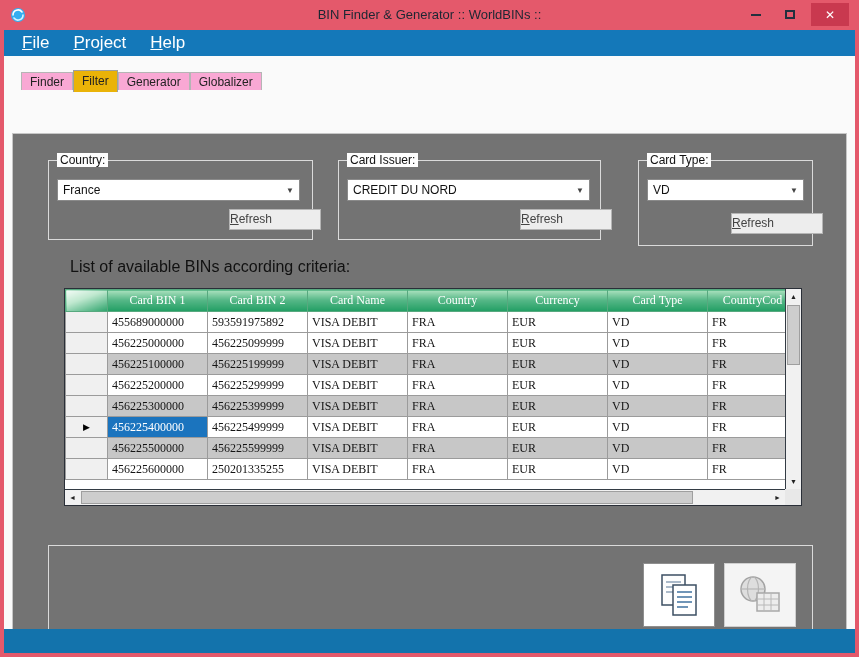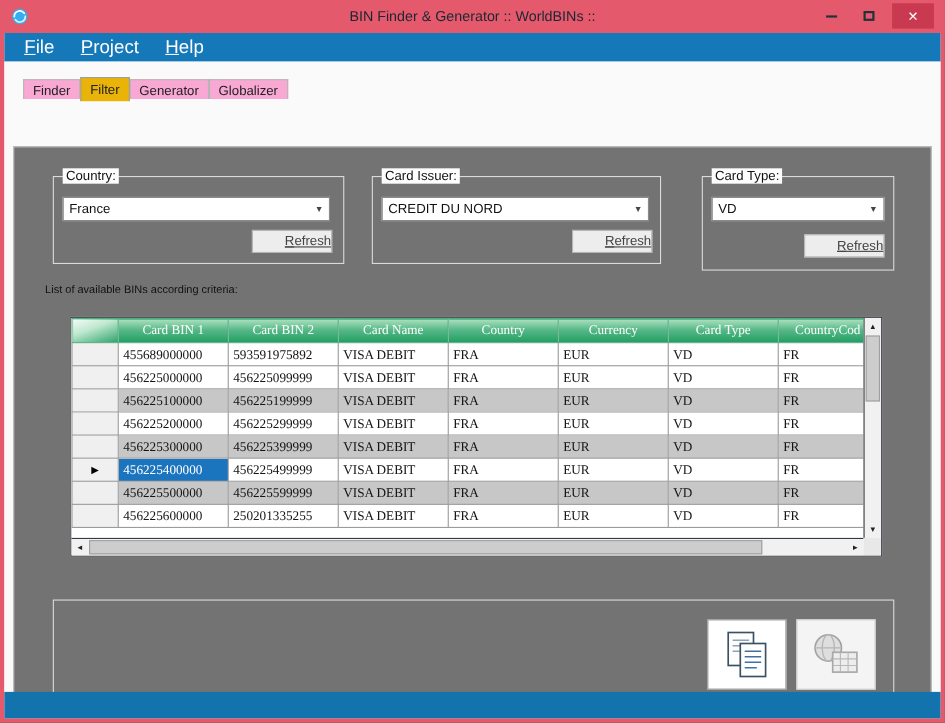--- a/index.html
+++ b/index.html
@@ -52,27 +52,27 @@
   .g-issuer   { left:325px; top:26px; width:263px; height:80px; }
   .g-cardtype { left:625px; top:26px; width:175px; height:86px; }
 
   .combo { position:absolute; height:22px; background:#fff; border:1px solid #8a8a8a;
            font-size:12px; color:#111; line-height:20px; padding:0 18px 0 5px; cursor:pointer; }
   .combo-arrow { position:absolute; right:5px; top:0; line-height:22px; font-size:8px; color:#444; }
   .combo.c-country { left:8px; top:18px; width:243px; }
   .combo.c-issuer  { left:8px; top:18px; width:243px; }
   .combo.c-type    { left:8px; top:18px; width:157px; }
 
-  .btn { position:absolute; width:73px; height:21px; background:#ededed; border:1px solid #b5b5b5;
-         font-size:12px; color:#444; text-align:right; line-height:19px; cursor:pointer;text-decoration:underline; }
+  .btn { position:absolute; width:92px; height:21px; background:#ededed; border:1px solid #b5b5b5;
+         font-size:12px; color:#444; text-align:left; line-height:19px; cursor:pointer; }
   .btn.b-country { left:180px; top:48px; }
   .btn.b-issuer  { left:181px; top:48px; }
   .btn.b-type    { left:92px;  top:52px; }
 
-  .grid-caption { position:absolute; left:28px; top:124px; font-size:10px; color:#111; }
+  .grid-caption { position:absolute; left:57px; top:124px; font-size:16px; color:#111; }
 
   
   .grid-wrap { position:absolute; left:51px; top:154px; width:738px; height:218px;
                background:#fff; border:1px solid #2a2f38;font-family:Liberation Serif, serif; }
   .grid-clip { position:absolute; left:0; top:0; right:16px; bottom:16px; overflow:hidden;
                background:#fff; }
   table { border-collapse:collapse; table-layout:fixed; font-size:12px; width:732px; }
   th, td { border:1px solid #9b9b9b; height:21px; padding:0 4px; overflow:hidden;
            white-space:nowrap; text-align:left; color:#141414; background:#fff; }
   thead th { height:22px; background:linear-gradient(180deg,#a9e0bd 0%,#57b888 45%,#219e63 100%);

